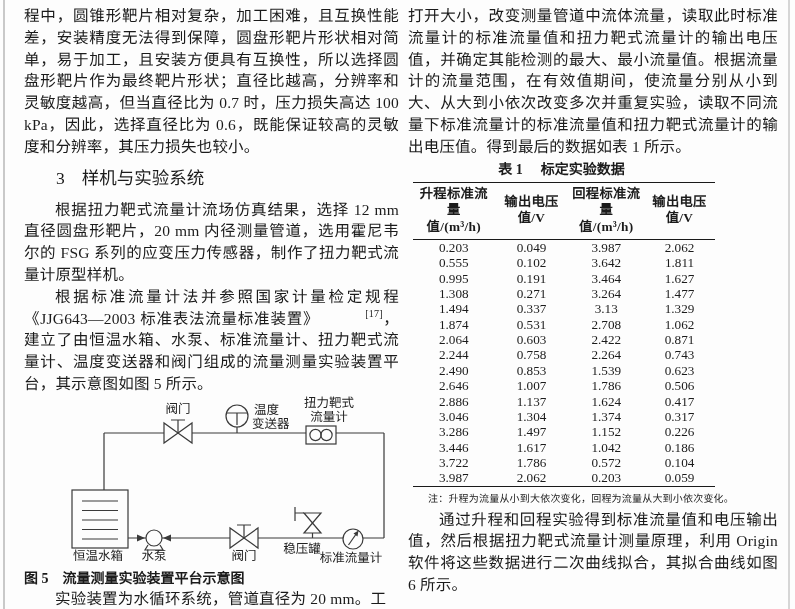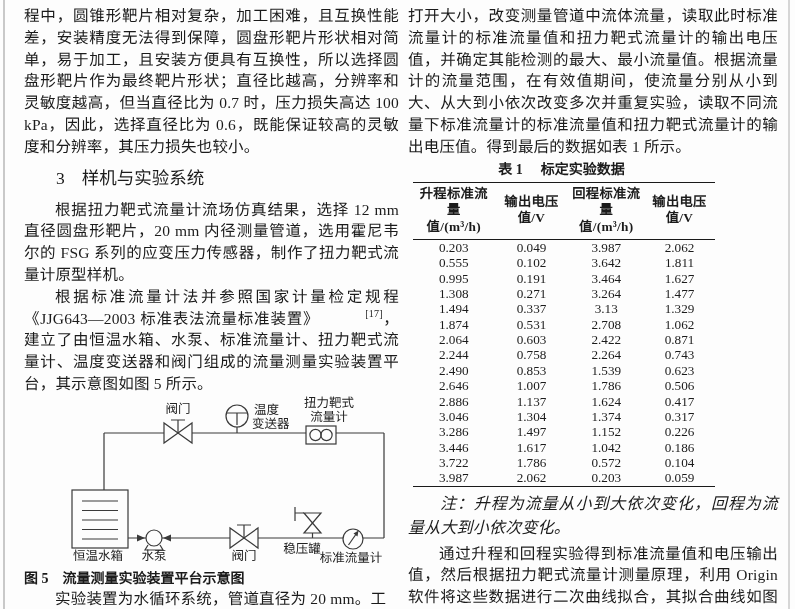--- a/index.html
+++ b/index.html
@@ -77,26 +77,25 @@
   }
   table.cal-table td{
     text-align:center;
     font-size:13.2px;
     line-height:15.35px;
     padding:0;
   }
   .col-w1{width:27%;} .col-w2{width:24.5%;} .col-w3{width:25%;} .col-w4{width:23.5%;}
   .table-note{
     margin:5px 0 0 0;
-    font-size:16px;
-    line-height:24px;
+    font-size:10px;
+    line-height:14px;
     text-align:justify;
     text-indent:2em;
     letter-spacing:0.2px;
-    font-style:italic;
   }
   .after-note{margin-top:3px;}
 </style>
 </head>
 <body>
 
 <div class="page">
   <div class="edge-line edge-left"></div>
   <div class="edge-line edge-right"></div>
 

